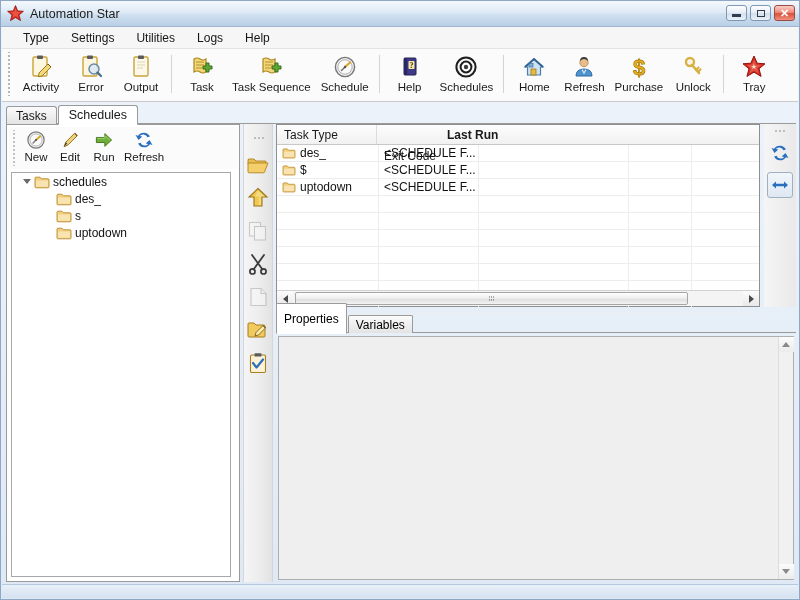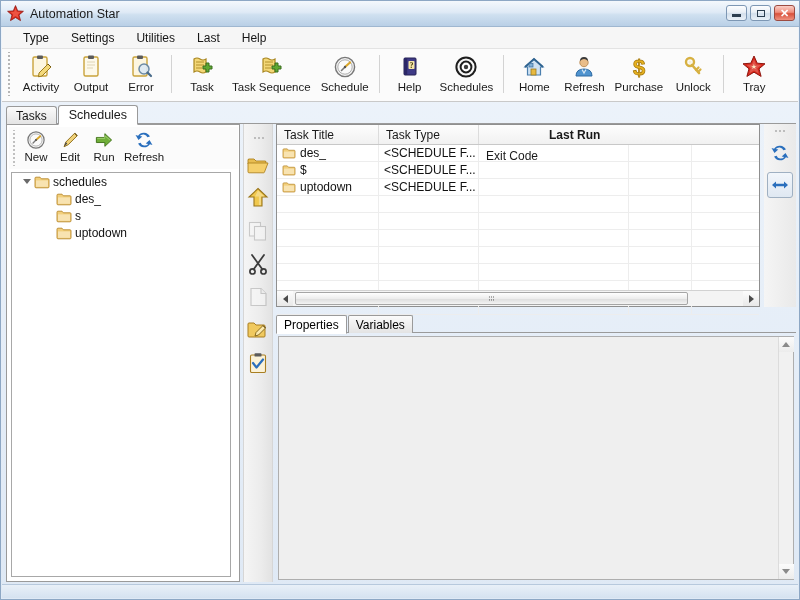--- a/index.html
+++ b/index.html
@@ -172,21 +172,21 @@
 
   
   .propspanel { position:absolute; left:0; top:190px; width:520px; height:268px; }
   .ptabs { display:flex; align-items:flex-end; height:19px; position:relative; }
   .ptabs::after { content:""; position:absolute; left:0; bottom:0; width:520px; height:1px; background:#9a9a9a; }
   .ptab {
     position:relative; z-index:2; height:18px; padding:0 7px; display:flex; align-items:center;
     font-size:12px; border:1px solid #9a9a9a; border-bottom:none; border-radius:2px 2px 0 0;
     background:linear-gradient(to bottom,#fbfbfb,#e3e3e3); margin-right:1px; cursor:default;
   }
-  .ptab.active { height:19px; background:#fff; border-bottom:1px solid #fff; margin-bottom:-1px;margin-top:41px; }
+  .ptab.active { height:31px; background:#fff; border-bottom:1px solid #fff; margin-bottom:-1px;margin-top:41px; }
   .propbody {
     position:absolute; left:2px; top:22px; width:516px; height:244px;
     background:#efefef; border:1px solid #aeaeae;
   }
   .propbody-inner { position:absolute; left:0; top:0; right:15px; bottom:0; background:#efefef; }
   .vscroll {
     position:absolute; right:0; top:0; width:15px; height:242px; background:#f1f1f1;
     border-left:1px solid #dcdcdc; display:flex; flex-direction:column; justify-content:space-between; align-items:center;
   }
   .vsb { width:15px; height:15px; display:flex; align-items:center; justify-content:center;
@@ -224,21 +224,21 @@
       <div class="winbtn close">
           <span class="g">✕</span>
         </div>
     </div>
   </div>
 
   <div class="menubar">
     <div class="menuitem">Type</div>
     <div class="menuitem">Settings</div>
     <div class="menuitem">Utilities</div>
-    <div class="menuitem">Last</div>
+    <div class="menuitem">Logs</div>
     <div class="menuitem">Help</div>
   </div>
 
   <div class="toolbar">
     <div class="grip"></div>
 
     <div class="tbtn">
       <span class="ico">
         <svg class="ic" width="26" height="26" viewBox="0 0 26 26">
           <rect x="5" y="3" width="14" height="19" rx="1.5" fill="#fdf6e0" stroke="#c9a33b" stroke-width="1.4"></rect>
@@ -246,38 +246,38 @@
           <path d="M11 19 L20 10 L23 13 L14 22 L10.5 22.8 Z" fill="#f4d97a" stroke="#9c7b1e" stroke-width="1"></path>
           <path d="M20 10 L23 13" stroke="#6f5512" stroke-width="1"></path>
         </svg>
       </span>
       <span class="lbl">Activity</span>
     </div>
 
     <div class="tbtn">
       <span class="ico">
         <svg class="ic" width="26" height="26" viewBox="0 0 26 26">
-          <rect x="6" y="3" width="14" height="19" rx="1.5" fill="#fdf9ea" stroke="#c9a33b" stroke-width="1.4"></rect>
-          <rect x="10" y="1.5" width="6" height="3.5" rx="1" fill="#5b5b5b"></rect>
-          <path d="M9 8h8M9 11h8M9 14h6" stroke="#e0d6b5" stroke-width="1.1"></path>
-        </svg>
-      </span>
-      <span class="lbl">Output</span>
-    </div>
-
-    <div class="tbtn">
-      <span class="ico">
-        <svg class="ic" width="26" height="26" viewBox="0 0 26 26">
           <rect x="5" y="3" width="14" height="19" rx="1.5" fill="#fdf6e0" stroke="#c9a33b" stroke-width="1.4"></rect>
           <rect x="9" y="1.5" width="6" height="3.5" rx="1" fill="#5b5b5b"></rect>
           <circle cx="16" cy="15" r="5" fill="#dce9f5" stroke="#5d7f9e" stroke-width="1.5" opacity="0.9"></circle>
           <path d="M19.6 18.6 L23 22" stroke="#4a6b8a" stroke-width="2.2" stroke-linecap="round"></path>
         </svg>
       </span>
       <span class="lbl">Error</span>
+    </div>
+
+    <div class="tbtn">
+      <span class="ico">
+        <svg class="ic" width="26" height="26" viewBox="0 0 26 26">
+          <rect x="6" y="3" width="14" height="19" rx="1.5" fill="#fdf9ea" stroke="#c9a33b" stroke-width="1.4"></rect>
+          <rect x="10" y="1.5" width="6" height="3.5" rx="1" fill="#5b5b5b"></rect>
+          <path d="M9 8h8M9 11h8M9 14h6" stroke="#e0d6b5" stroke-width="1.1"></path>
+        </svg>
+      </span>
+      <span class="lbl">Output</span>
     </div>
 
     <div class="tbsep"></div>
 
     <div class="tbtn">
       <span class="ico">
         <svg class="ic" width="26" height="26" viewBox="0 0 26 26">
           <path d="M5 5 q3 -2 6 0 q3 2 6 0 v13 q-3 2 -6 0 q-3 -2 -6 0 z" fill="#f3d777" stroke="#a9861f" stroke-width="1.2"></path>
           <path d="M7 8h8M7 11h8M7 14h6" stroke="#b4922f" stroke-width="1"></path>
           <path d="M17 9 h3 v3 h3 v3 h-3 v3 h-3 v-3 h-3 v-3 h3 z" fill="#5ea832" stroke="#3a6f1e" stroke-width="1"></path>
@@ -566,21 +566,20 @@
             <path d="M5 11 L8.5 15.5 L15 7.5" fill="none" stroke="#2a6fbd" stroke-width="2.2" stroke-linecap="round" stroke-linejoin="round"></path>
           </svg>
         </span>
       </div>
     </div>
 
     <div class="panel-right">
 
       <div class="gridbox">
         <div class="gridhdr">
-          <div class="gh" style="width:102px;">Task Title</div>
           <div class="gh" style="width:100px;">Task Type</div>
           <div class="gh" style="width:63px;margin-top:31px;">Exit Code</div>
           <div class="gh" style="width:67px; border-right:none;font-weight:bold;">Last Run</div>
         </div>
 
         <div class="gridbody">
 
           <div class="grow">
             <div class="gc" style="width:102px;">
               <span>

